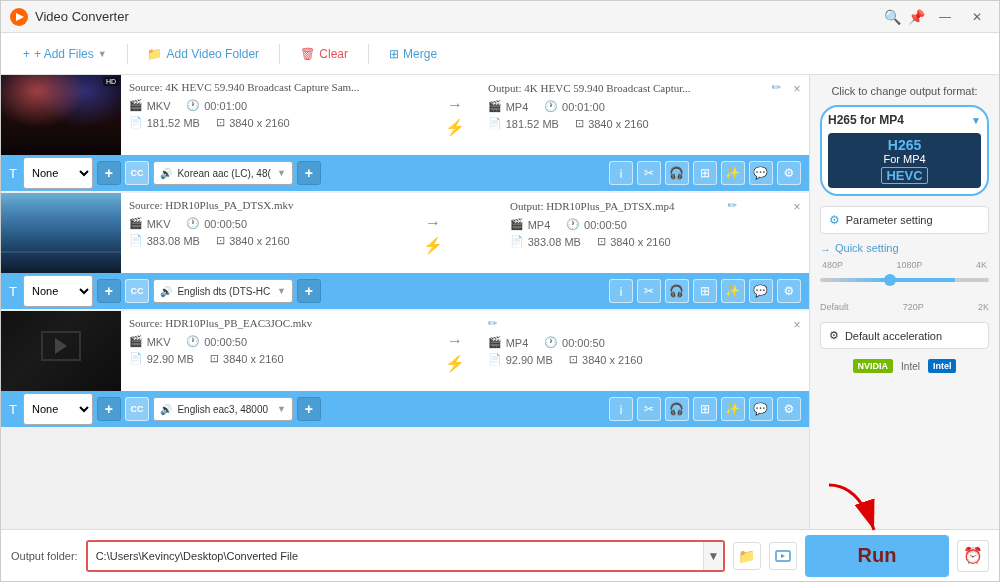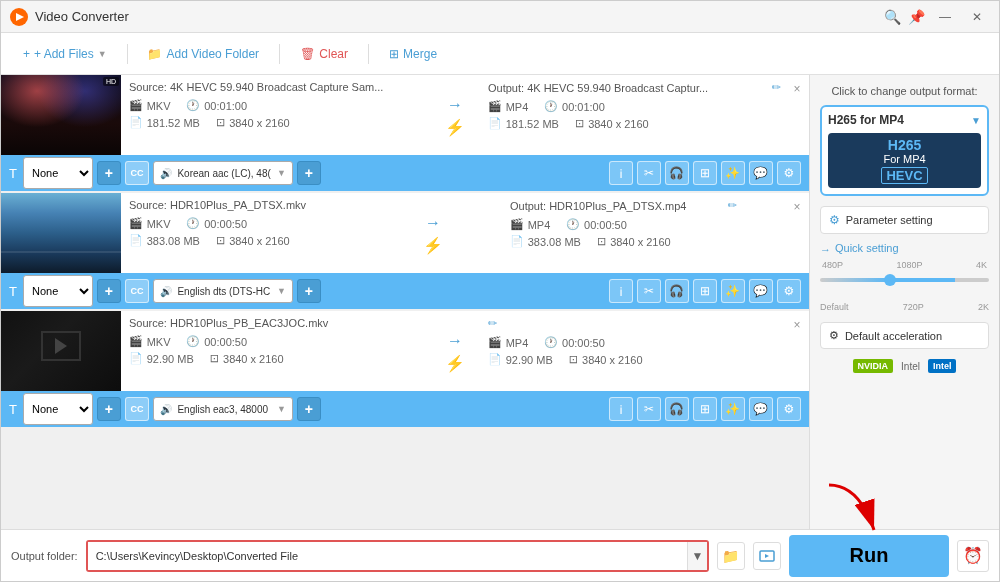--- a/index.html
+++ b/index.html
@@ -38,37 +38,37 @@
     .thumb-1 { background: linear-gradient(135deg, #1a1a2e 0%, #16213e 40%, #8b1a1a 70%, #2d1b1b 100%); display: flex; align-items: center; justify-content: center; color: white; font-size: 10px; position: relative; overflow: hidden; }
     .thumb-2 { background: linear-gradient(180deg, #87CEEB 0%, #4682B4 30%, #1a3a5c 60%, #0d1b2a 100%); display: flex; align-items: center; justify-content: center; }
     .thumb-3 { background: linear-gradient(135deg, #1a1a1a 0%, #2d2d2d 50%, #1a1a1a 100%); display: flex; align-items: center; justify-content: center; color: #555; }
     .file-close { width: 16px; height: 16px; display: flex; align-items: center; justify-content: center; color: #999; cursor: pointer; font-size: 12px; }
     
     .file-info-row { display: flex; align-items: center; gap: 16px; }
     .file-info-item { display: flex; align-items: center; gap: 4px; color: #666; font-size: 11px; }
     
     .lightning-icon { color: #FFA500; font-size: 16px; }
     
-    .col-header { font-size: 11px; color: #555; margin-bottom: 6px; display: flex; align-items: flex-end; justify-content: space-between; }
+    .col-header { font-size: 11px; color: #555; margin-bottom: 6px; display: flex; align-items: flex-end; justify-content: space-between; font-family: Liberation Serif, serif; }
     
     
     .file-toolbar { height: 36px; background: #5cb8f5; display: flex; align-items: center; padding: 0 8px; gap: 4px; }
     .ft-select { height: 32px; border: 1px solid #aaa; border-radius: 3px; padding: 0 4px; font-size: 11px; background: white; min-width: 70px; }
     .ft-btn { width: 24px; height: 24px; border: 1px solid rgba(255,255,255,0.6); border-radius: 3px; background: rgba(255,255,255,0.2); display: flex; align-items: center; justify-content: center; color: white; font-size: 12px; cursor: pointer; flex-shrink: 0; }
     .ft-btn-plus { background: #4a9ed4; border-color: #3a8ec4; font-size: 14px; font-weight: bold; }
     .ft-audio { display: flex; align-items: center; gap: 2px; background: white; border: 1px solid #aaa; border-radius: 3px; padding: 0 6px; height: 24px; font-size: 10px; color: #333; min-width: 140px; position: relative; }
     .ft-audio-arrow { font-size: 9px; color: #999; margin-left: auto; cursor: pointer; }
     .ft-spacer { flex: 1; }
     
     
     .right-panel { width: 190px; background: #f5f5f5; border-left: 1px solid #ddd; display: flex; flex-direction: column; padding: 10px; flex-shrink: 0; }
     
     .output-format-label { font-size: 11px; color: #555; text-align: center; margin-bottom: 8px; }
     
-    .format-selector { border: 2px solid #5cb8f5; border-radius: 6px; background: white; padding: 6px; margin-bottom: 10px; position: relative; }
+    .format-selector { border: 2px solid #5cb8f5; border-radius: 18px; background: white; padding: 6px; margin-bottom: 10px; position: relative; }
     .format-name-row { display: flex; align-items: center; justify-content: space-between; margin-bottom: 6px; }
     .format-name { font-size: 12px; font-weight: bold; color: #333; }
     .format-dropdown-btn { font-size: 10px; color: #4a9ed4; cursor: pointer; }
     .format-badge { background: #1a3a5c; border-radius: 4px; padding: 4px 8px; text-align: center; }
     .format-badge-top { color: #5cb8f5; font-size: 14px; font-weight: bold; }
     .format-badge-mid { color: white; font-size: 11px; }
     .format-badge-bot { color: #5cb8f5; font-size: 13px; font-weight: bold; border: 1px solid #5cb8f5; border-radius: 2px; padding: 0 4px; display: inline-block; margin-top: 2px; }
     
     .param-btn { display: flex; align-items: center; gap: 6px; padding: 6px 8px; border: 1px solid #ddd; border-radius: 4px; background: white; cursor: pointer; font-size: 11px; color: #333; margin-bottom: 8px; }
     .param-icon { color: #4a9ed4; font-size: 12px; }
@@ -90,21 +90,21 @@
     
     
     .bottom-bar { height: 52px; background: white; border-top: 1px solid #ddd; display: flex; align-items: center; padding: 0 10px; gap: 8px; flex-shrink: 0; }
     .output-folder-label { font-size: 11px; color: #555; flex-shrink: 0; }
     .output-folder-input-wrap { flex: 1; position: relative; border: 2px solid #e05555; border-radius: 3px; display: flex; align-items: center; }
     .output-folder-input { flex: 1; height: 28px; border: none; outline: none; padding: 0 8px; font-size: 11px; color: #333; background: white; }
     .output-folder-dropdown { width: 20px; height: 28px; display: flex; align-items: center; justify-content: center; color: #666; cursor: pointer; background: #f5f5f5; border-left: 1px solid #ddd; }
     .folder-btn { width: 28px; height: 28px; display: flex; align-items: center; justify-content: center; border: 1px solid #ddd; border-radius: 3px; background: white; cursor: pointer; color: #4a9ed4; font-size: 14px; }
     .preview-btn { width: 28px; height: 28px; display: flex; align-items: center; justify-content: center; border: 1px solid #ddd; border-radius: 3px; background: white; cursor: pointer; color: #4a9ed4; font-size: 14px; }
     
-    .run-btn { width: 160px; height: 42px; background: #5cb8f5; border: none; border-radius: 4px; color: #000000; font-size: 20px; font-weight: bold; cursor: pointer; flex-shrink: 0; position: relative; }
+    .run-btn { width: 144px; height: 42px; background: #5cb8f5; border: none; border-radius: 4px; color: #7f1d1d; font-size: 20px; font-weight: bold; cursor: pointer; flex-shrink: 0; position: relative; }
     
     .alarm-btn { width: 32px; height: 32px; display: flex; align-items: center; justify-content: center; border: 1px solid #ddd; border-radius: 3px; background: white; cursor: pointer; color: #666; font-size: 16px; }
     .stage-lights { width: 100%; height: 100%; background: radial-gradient(ellipse at 30% 20%, rgba(255,100,100,0.6) 0%, transparent 40%), radial-gradient(ellipse at 70% 20%, rgba(100,100,255,0.4) 0%, transparent 40%), linear-gradient(180deg, #0a0a1a 0%, #1a0a0a 60%, #0a0505 100%); }
     .thumb-2-content { width: 120px; height: 80px; background: linear-gradient(180deg, #6ab0d4 0%, #4682B4 25%, #2c5f8a 50%, #1a3a5c 75%, #0d1b2a 100%); position: relative; }
     .thumb-3-content { width: 120px; height: 80px; background: linear-gradient(135deg, #111 0%, #222 50%, #111 100%); display: flex; align-items: center; justify-content: center; }
 
     .scrollable { overflow-y: auto; }
     .scrollable::-webkit-scrollbar { width: 6px; }
     .scrollable::-webkit-scrollbar-track { background: #f0f0f0; }
     .scrollable::-webkit-scrollbar-thumb { background: #ccc; border-radius: 3px; }

